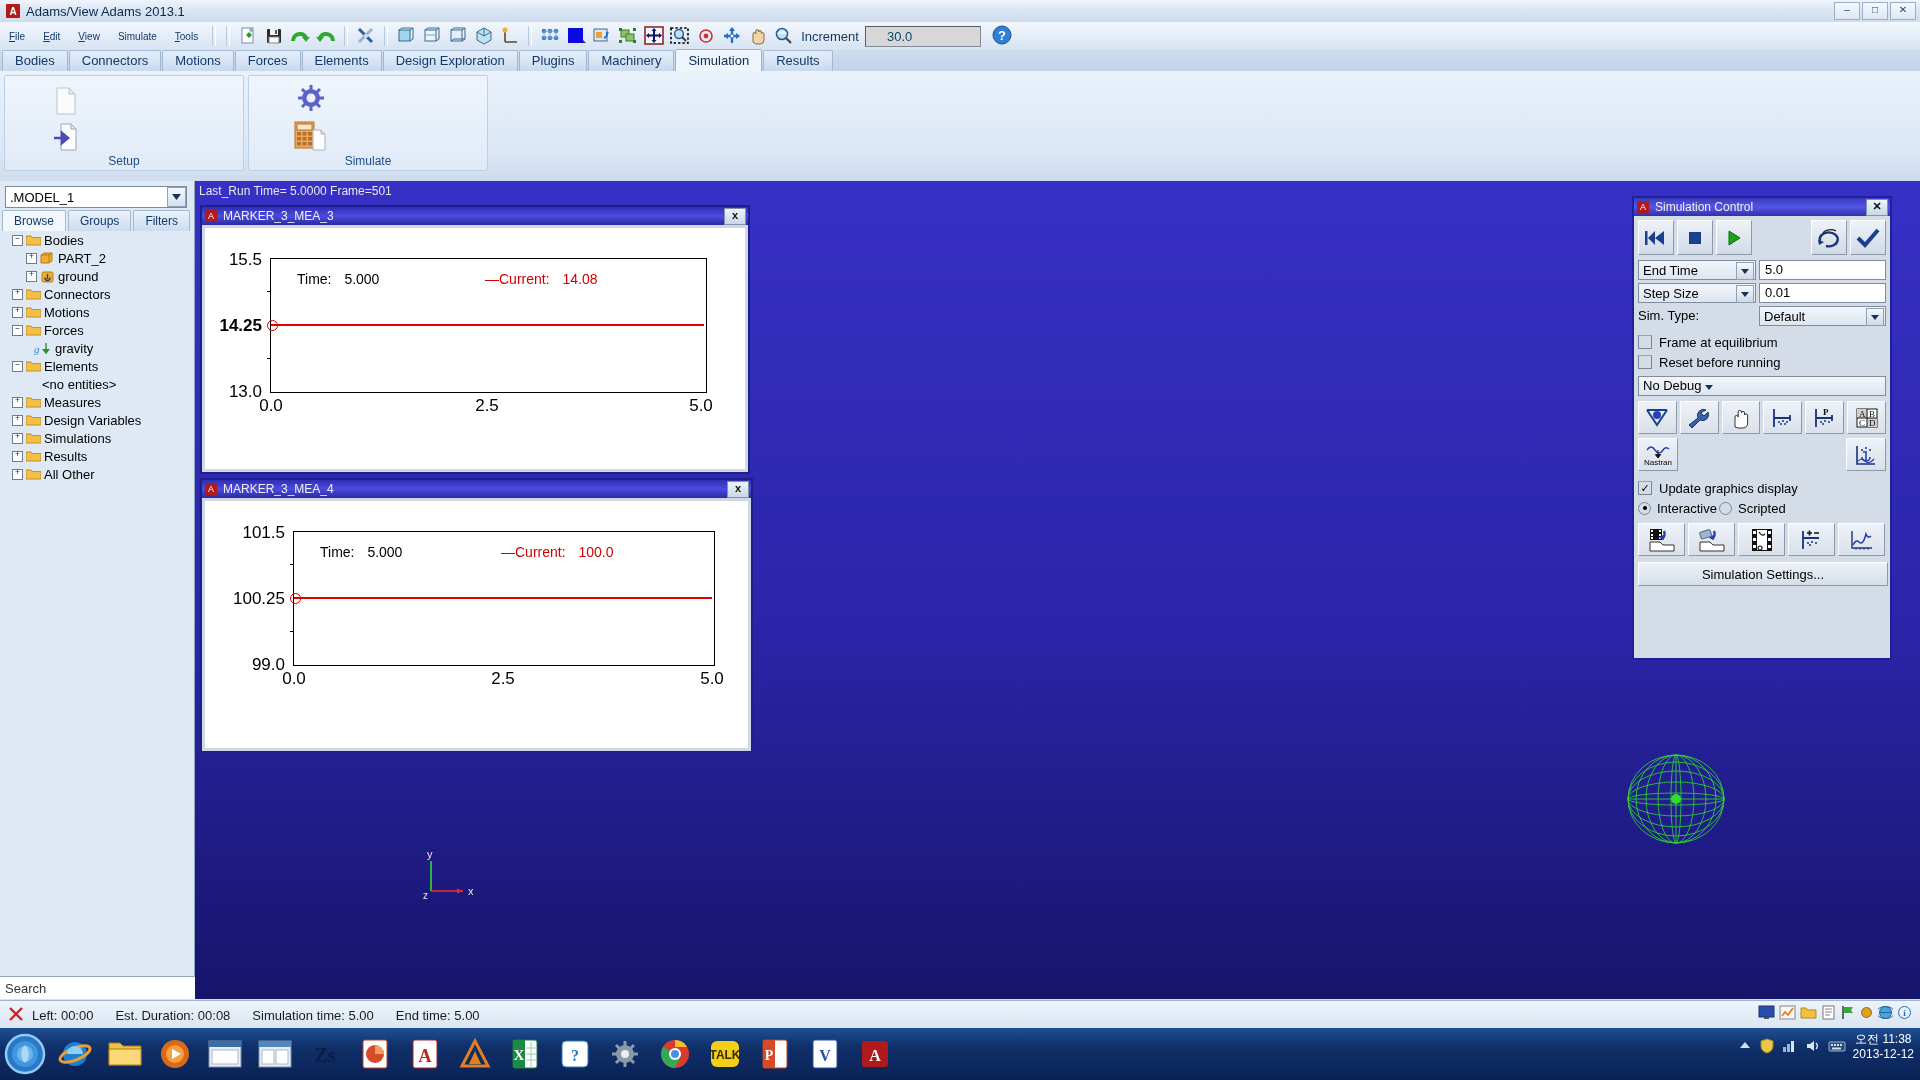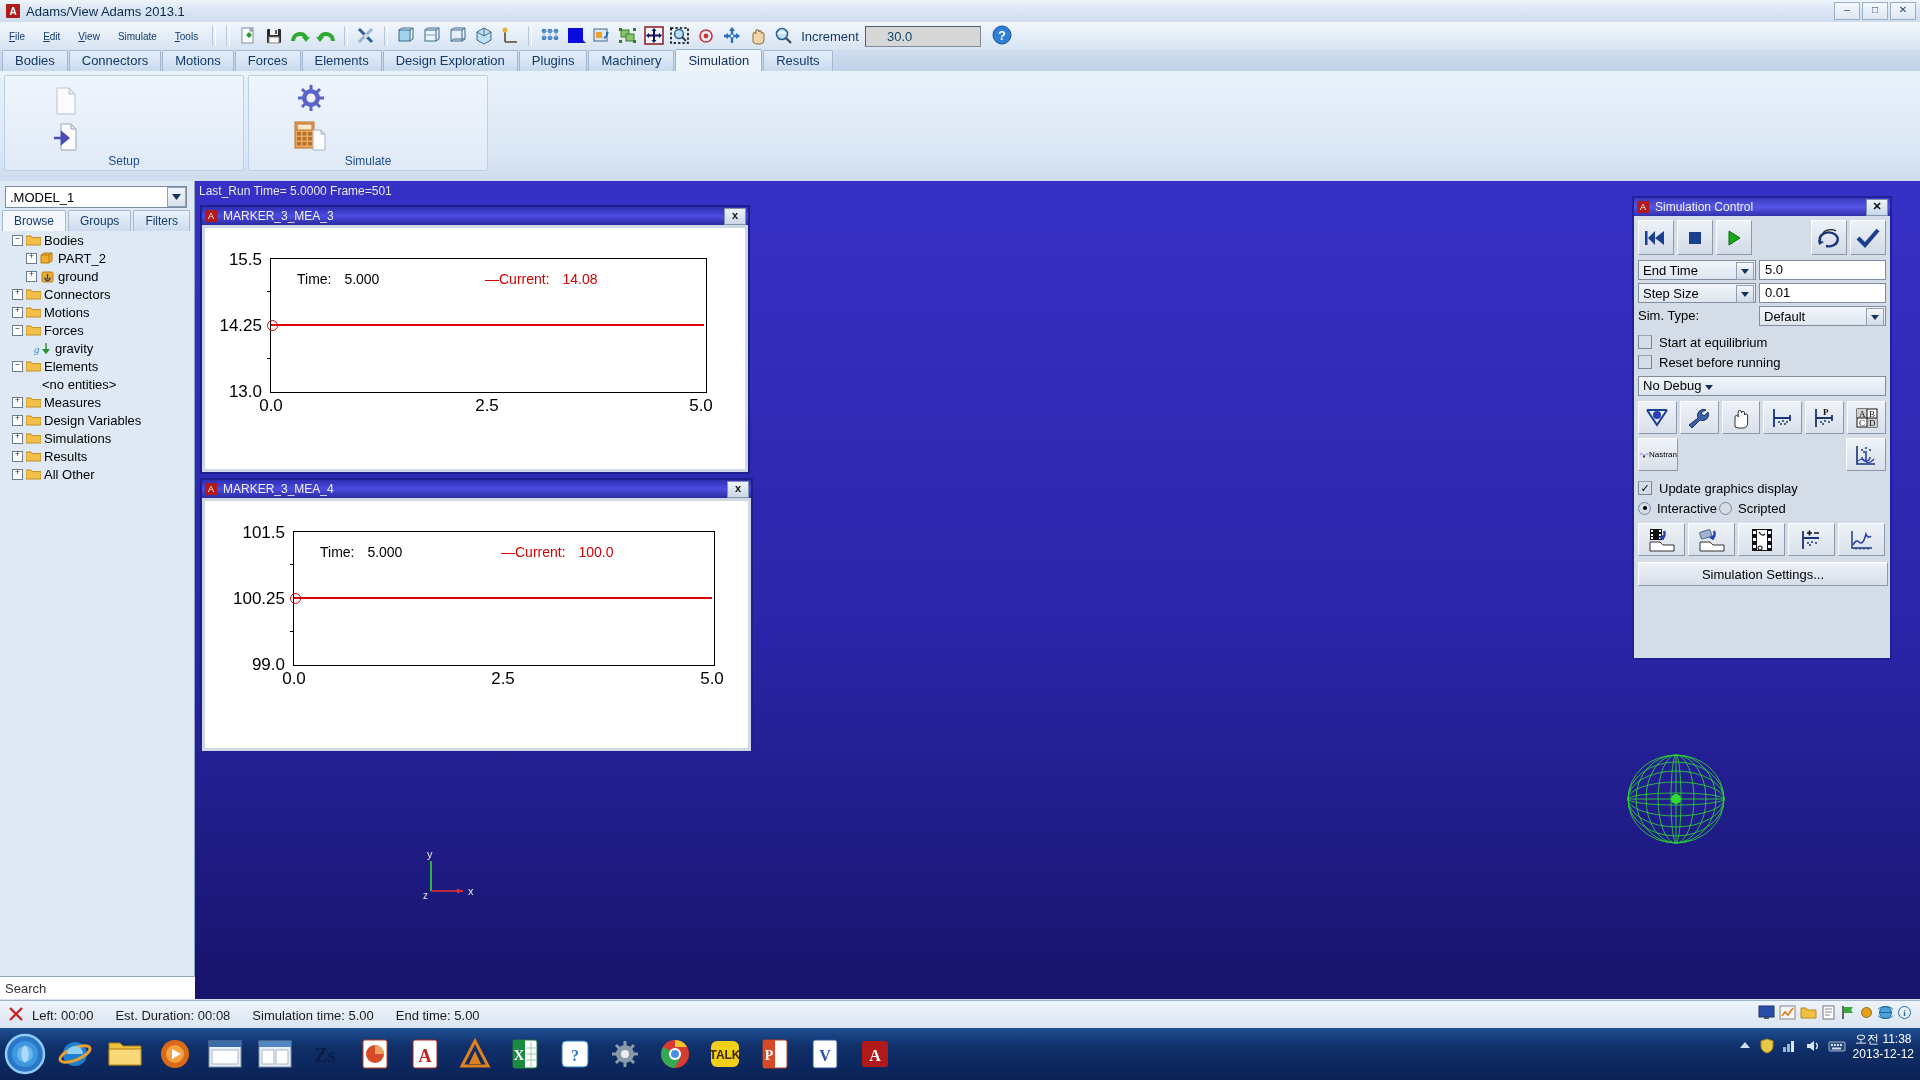--- a/index.html
+++ b/index.html
@@ -665,21 +665,21 @@
     <div class="plotwin" style="left:5px;top:24px;width:546px;height:265px;">
       <div class="pw-title">
         <div class="pw-badge">A</div>
         <div class="pw-name">MARKER_3_MEA_3</div>
         <div class="pw-close">x</div>
       </div>
       <div class="pw-body" style="left:3px;top:21px;width:540px;height:241px;">
         <div class="plotarea" style="left:65px;top:30px;width:435px;height:133px;"></div>
 
         <div class="plot-ylab" style="left:0px;top:22px;width:57px;">15.5</div>
-        <div class="plot-ylab" style="left:0px;top:88px;width:57px;">14.25</div>
+        <div class="plot-ylab" style="left:0px;top:88px;width:57px;font-weight:bold;">14.25</div>
         <div class="plot-ylab" style="left:0px;top:154px;width:57px;">13.0</div>
 
         <div class="ytick" style="left:62px;top:63px;"></div>
         <div class="ytick" style="left:62px;top:130px;"></div>
 
         <div class="plot-xlab" style="left:42px;top:168px;width:48px;">0.0</div>
         <div class="plot-xlab" style="left:258px;top:168px;width:48px;">2.5</div>
         <div class="plot-xlab" style="left:472px;top:168px;width:48px;">5.0</div>
 
         <div class="plot-legend-time" style="left:92px;top:43px;">
@@ -798,21 +798,21 @@
           <span class="cb-arrow">
             <svg width="8" height="5" viewBox="0 0 8 5">
                 <path d="M0 0 H8 L4 5z" fill="#16335c"></path>
               </svg>
             </span>
         </div>
       </div>
 
       <div class="chkrow" style="margin-top:6px">
         <span class="chk"></span>
-        <span>Start at equilibrium</span>
+        <span>Frame at equilibrium</span>
       </div>
       <div class="chkrow">
         <span class="chk"></span>
         <span>Reset before running</span>
       </div>
 
       <div class="sc-wide" style="margin-top:4px">
         <span>No Debug</span>
         <span class="cb-arrow">
           <svg width="8" height="5" viewBox="0 0 8 5">
@@ -872,21 +872,21 @@
               <path d="M13 2 v18M3 11 h20" stroke="#111"></path>
               <text x="5" y="10" font-size="9" font-family="Liberation Serif" fill="#111">A</text>
               <text x="15" y="10" font-size="9" font-family="Liberation Serif" fill="#111">B</text>
               <text x="5" y="19" font-size="9" font-family="Liberation Serif" fill="#111">C</text>
               <text x="15" y="19" font-size="9" font-family="Liberation Serif" fill="#111">D</text>
             </svg>
         </div>
       </div>
 
       <div class="icongrid" style="justify-content:space-between">
-        <div class="icbtn" style="flex-direction:row">
+        <div class="icbtn" style="flex-direction:column">
           <svg width="26" height="16" viewBox="0 0 26 16">
               <path d="M2 7 q4-6 8 0 q4 6 8 0 q3-4 6-1" stroke="#2a3fb5" stroke-width="1.5" fill="none"></path>
               <path d="M13 7 v6M13 15 l-2.6-3.4h5.2z" fill="#111" stroke="#111"></path>
             </svg>
           <span style="font-size:8px;line-height:8px;">Nastran</span>
         </div>
         <div style="width:150px"></div>
         <div class="icbtn">
           <svg width="26" height="22" viewBox="0 0 26 22">
               <path d="M4 2 V20 H22" stroke="#18347a" stroke-width="1.6" fill="none"></path>

